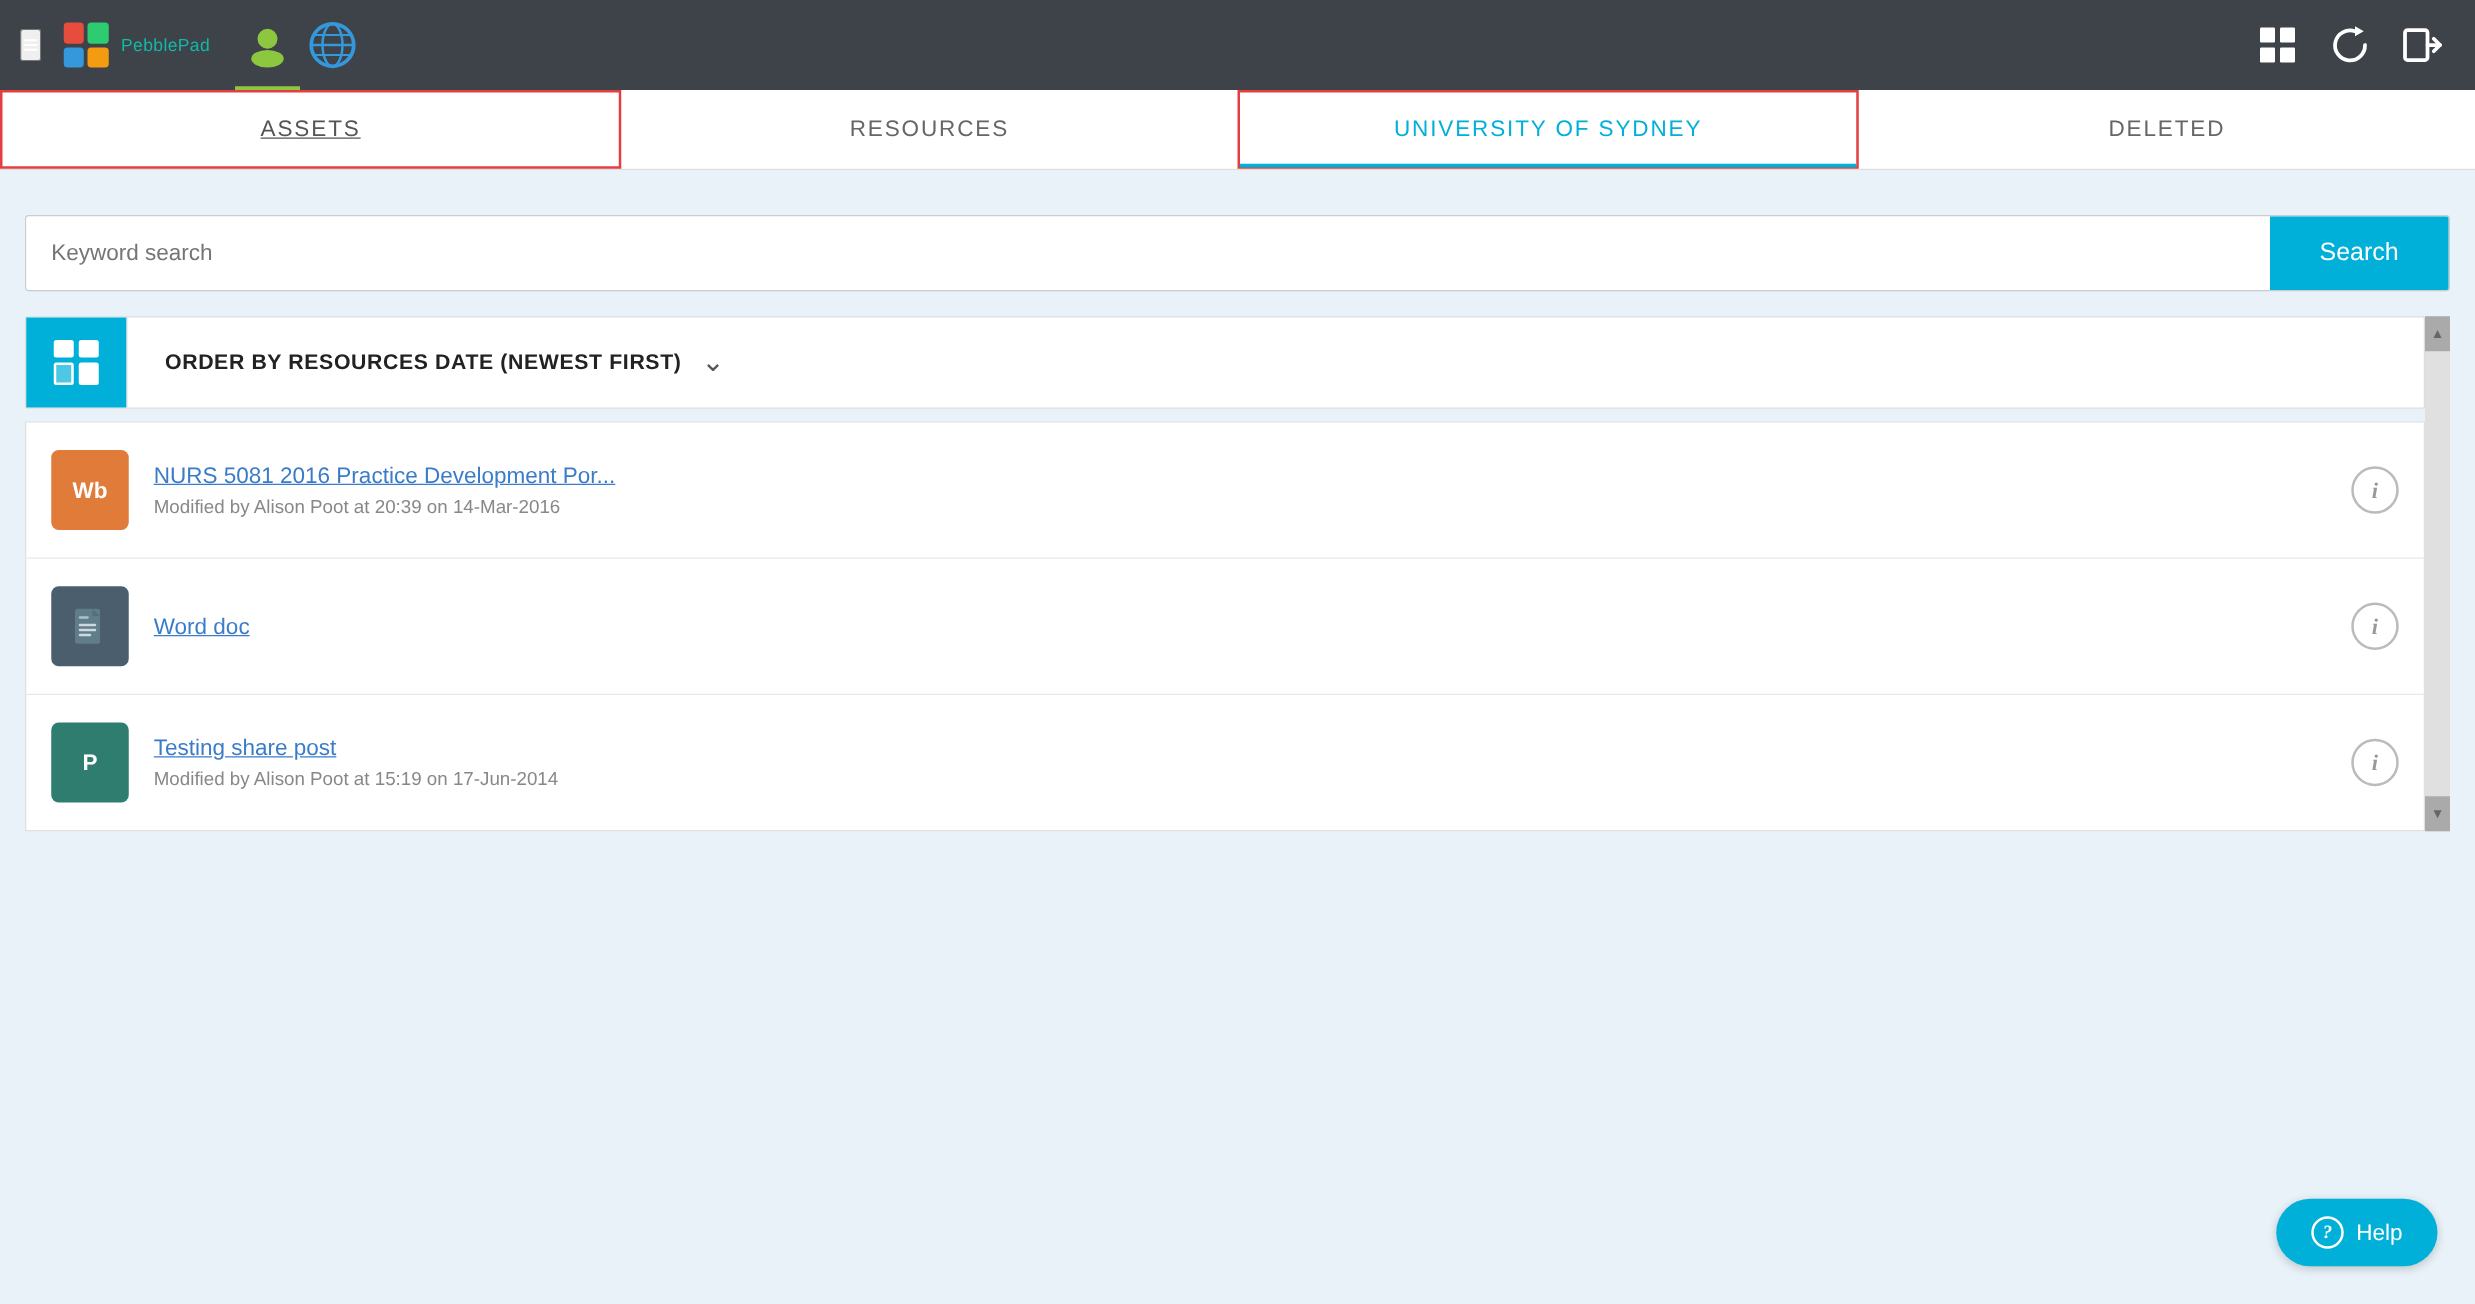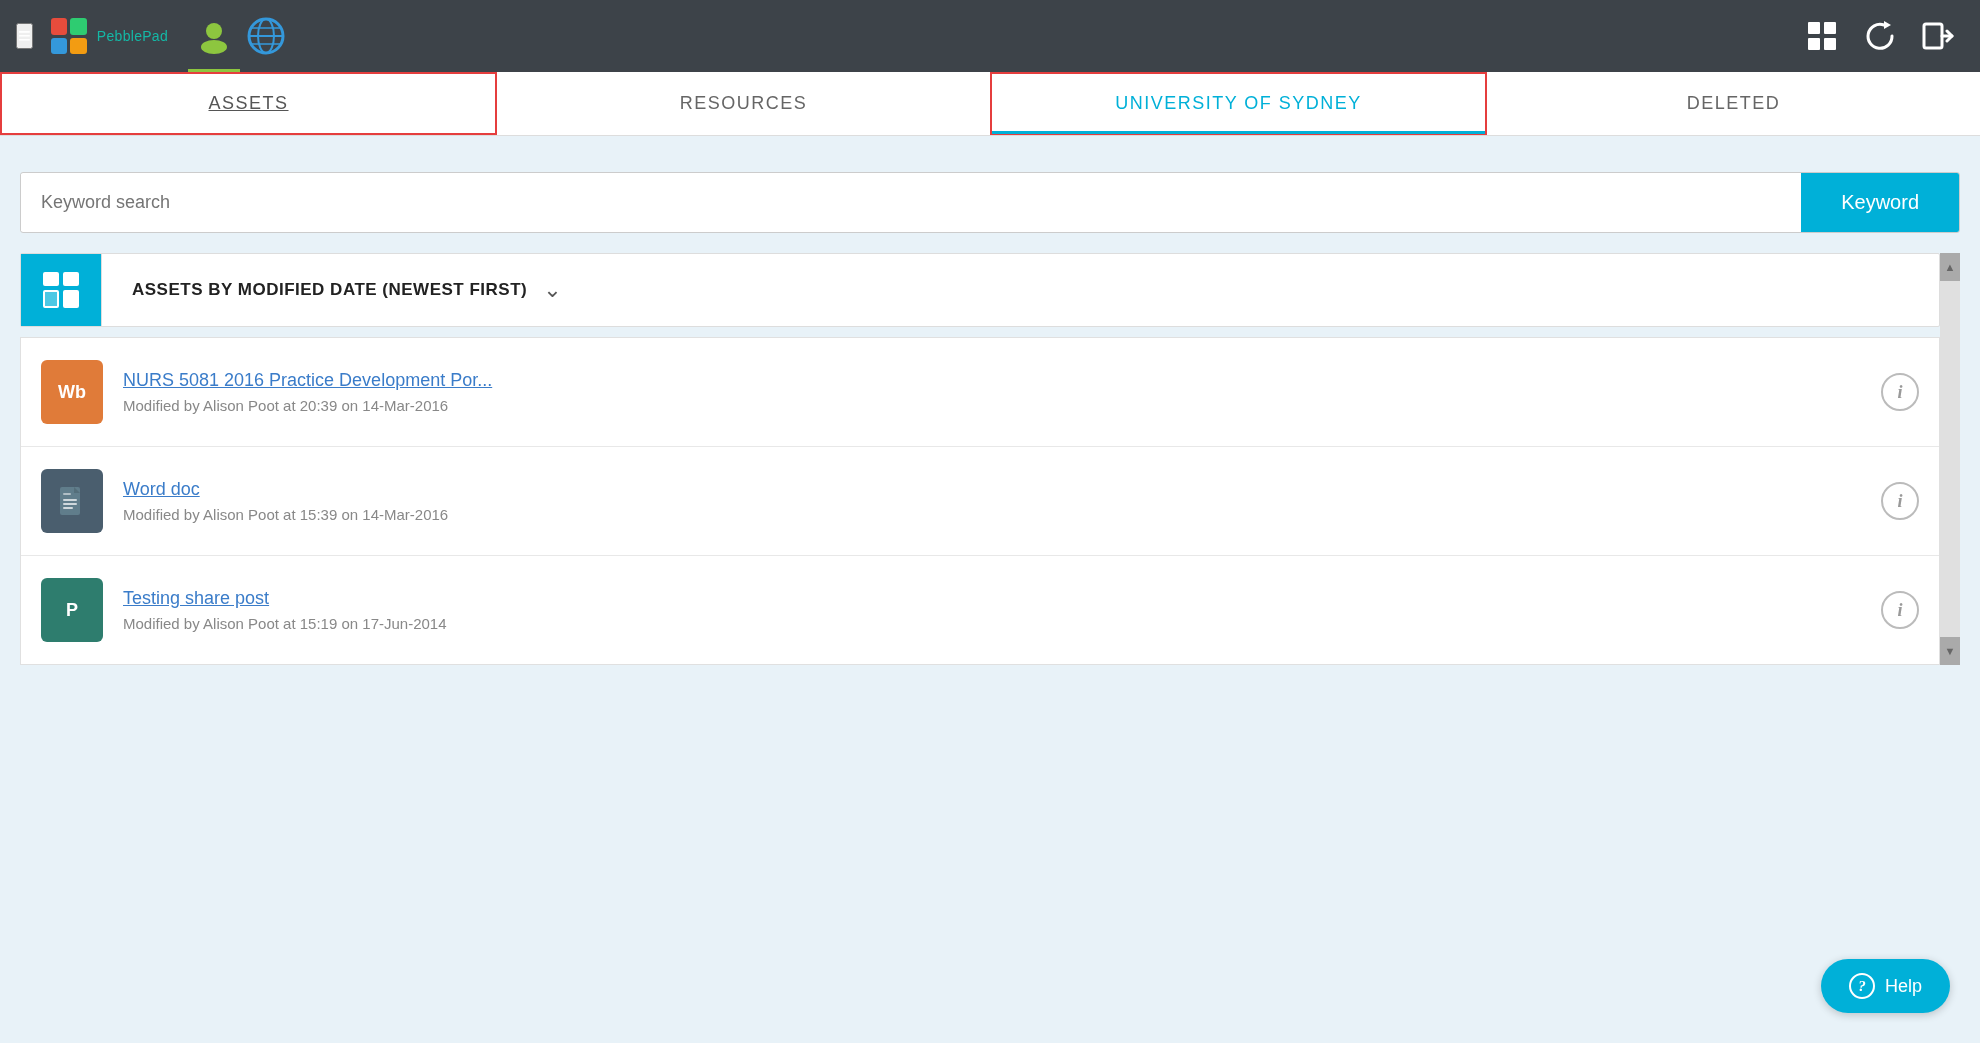--- a/index.html
+++ b/index.html
@@ -401,37 +401,37 @@
   <button class="tab active-tab">ASSETS</button>
   <button class="tab">RESOURCES</button>
   <button class="tab active-tab-blue">UNIVERSITY OF SYDNEY</button>
   <button class="tab">DELETED</button>
 </div>
 
 <div class="main-content">
 
   <div class="search-bar-row">
     <input class="search-input" type="text" placeholder="Keyword search" style="">
-    <button class="search-btn">Keyword</button>
+    <button class="search-btn">Search</button>
   </div>
 
   <div class="content-with-scroll">
     <div class="list-area">
 
       <div class="filter-bar">
         <div class="filter-icon-box">
           <div class="filter-grid-icon">
             <div></div>
             <div></div>
             <div class="bottom-left-empty"></div>
             <div></div>
           </div>
         </div>
         <div class="filter-label-area">
-          <span class="filter-label-text">ASSETS BY MODIFIED DATE (NEWEST FIRST)</span>
+          <span class="filter-label-text">ORDER BY RESOURCES DATE (NEWEST FIRST)</span>
           <span class="chevron-down">⌄</span>
         </div>
       </div>
 
       <div class="asset-list">
 
         <div class="asset-item">
           <div class="asset-thumb orange">
             <span>Wb</span>
           </div>
@@ -450,21 +450,20 @@
               <rect x="4" y="2" width="20" height="28" rx="2" fill="#607d8b"></rect>
               <path d="M18 2 L24 8 L18 8 Z" fill="#546e7a"></path>
               <rect x="7" y="14" width="14" height="2" rx="1" fill="white" opacity="0.7"></rect>
               <rect x="7" y="18" width="14" height="2" rx="1" fill="white" opacity="0.7"></rect>
               <rect x="7" y="22" width="10" height="2" rx="1" fill="white" opacity="0.7"></rect>
               <rect x="7" y="8" width="8" height="2" rx="1" fill="white" opacity="0.5"></rect>
             </svg>
           </div>
           <div class="asset-info">
             <a class="asset-title">Word doc</a>
-            <span class="asset-meta">Modified by Alison Poot at 15:39 on 14-Mar-2016</span>
           </div>
           <div class="info-btn">
               <i>i</i>
             </div>
         </div>
 
         <div class="asset-item">
           <div class="asset-thumb teal">
             <span>P</span>
           </div>

